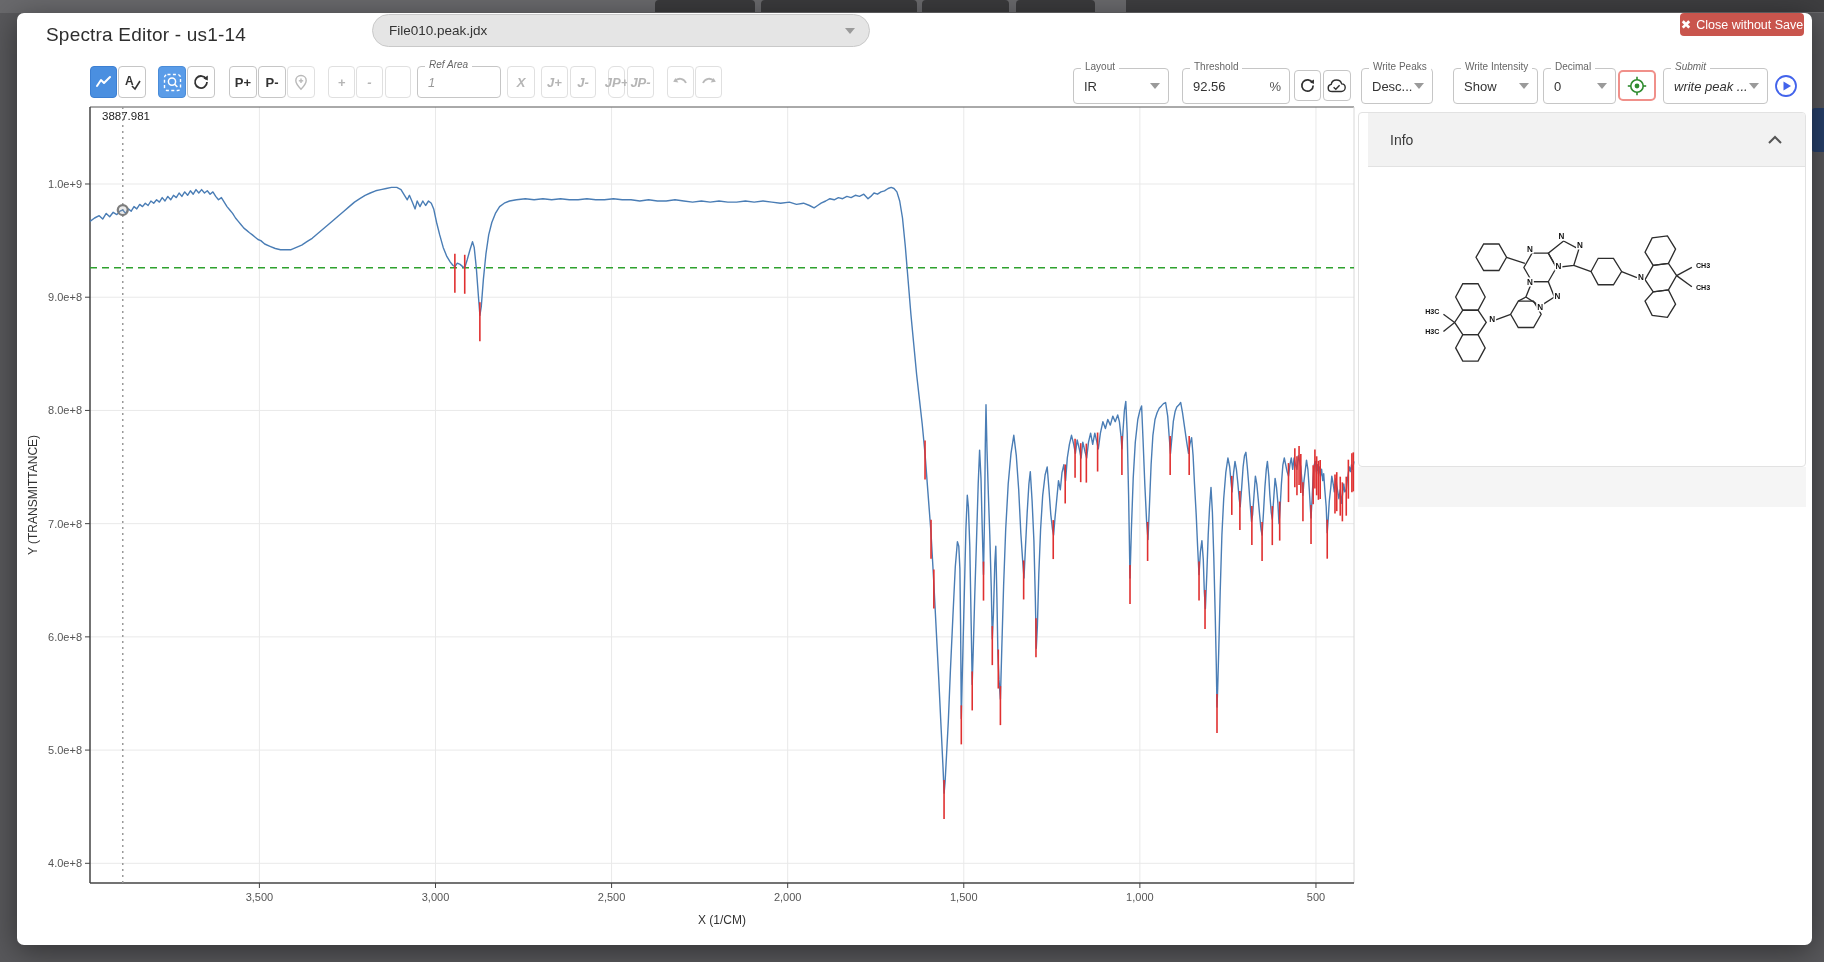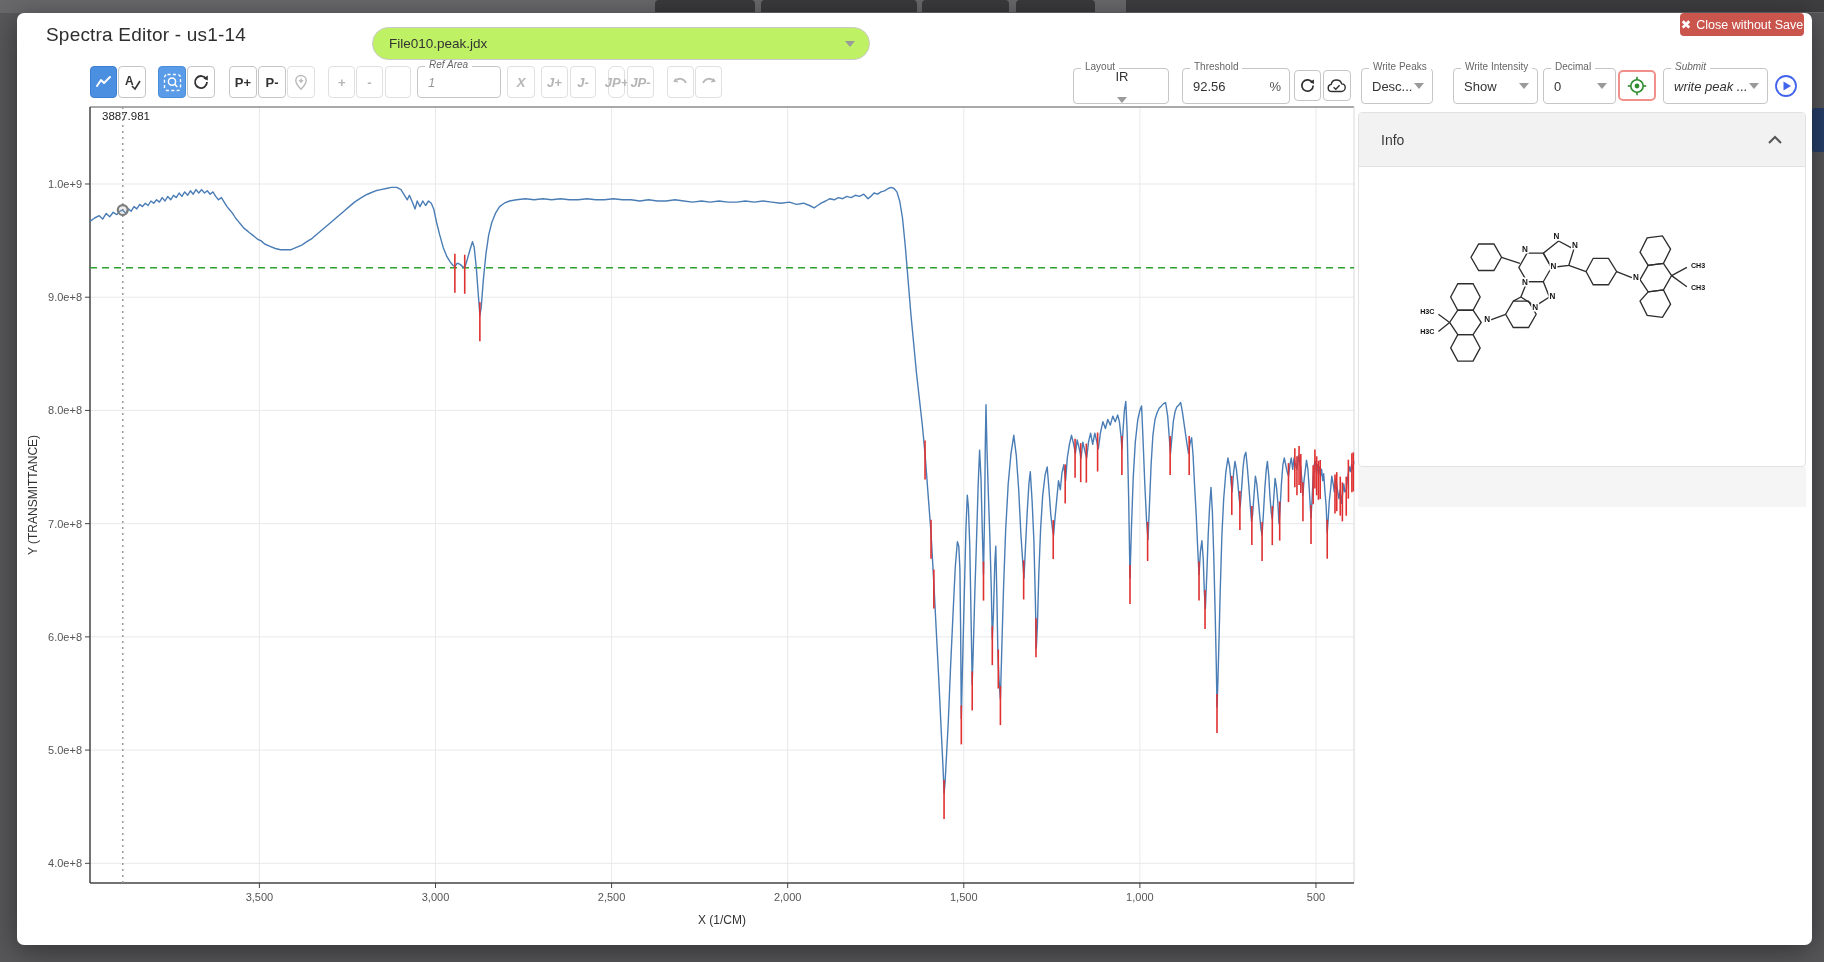--- a/index.html
+++ b/index.html
@@ -7,21 +7,21 @@
   
   #backdrop{position:absolute;inset:0;background:#58585b;}
   #topstrip{position:absolute;left:0;top:0;width:1824px;height:13px;background:#69696c;}
   .bgtab{position:absolute;top:0;height:12px;background:#3a3a3c;border-radius:4px 4px 0 0;}
   #topstrip-dark{position:absolute;top:0;left:1126px;width:698px;height:12px;background:#3e3e40;}
   #navy-frag{position:absolute;left:1812px;top:108px;width:12px;height:44px;background:#27406b;border-radius:3px 0 0 3px;}
   
   #modal{position:absolute;left:17px;top:13px;width:1795px;height:932px;background:#ffffff;border-radius:7px;box-shadow:0 6px 30px rgba(0,0,0,.45);}
   #window-title{position:absolute;left:29px;top:11px;font-size:19px;color:#2e2e2e;letter-spacing:.2px;}
   
-  #file-select{position:absolute;left:355px;top:1px;width:498px;height:33px;border:1px solid #c9c9c9;border-radius:17px;background:#bef264;display:flex;align-items:center;padding:0 14px 0 16px;box-sizing:border-box;font-size:13.5px;color:#333;margin-top:13px;}
+  #file-select{position:absolute;left:355px;top:1px;width:498px;height:33px;border:1px solid #c9c9c9;border-radius:17px;background:#e5e5e5;display:flex;align-items:center;padding:0 14px 0 16px;box-sizing:border-box;font-size:13.5px;color:#333;}
   #file-select .grow{flex:1;}
   .caret{width:0;height:0;border-left:5px solid transparent;border-right:5px solid transparent;border-top:6px solid #9a9a9a;}
   
   #close-btn{position:absolute;left:1663px;top:0px;width:124px;height:23px;background:#c9554d;color:#fff;border-radius:4px;display:flex;align-items:center;justify-content:center;font-size:12.5px;gap:5px;cursor:pointer;}
   
   .btn{position:absolute;top:53px;height:32px;box-sizing:border-box;border:1px solid #c6c6c6;border-radius:4px;background:#fff;color:#333;display:flex;align-items:center;justify-content:center;font-size:13px;font-weight:bold;cursor:pointer;}
   .btn.blue{background:#4a8fe0;border-color:#3c7fd2;color:#fff;}
   .btn.lightblue{background:#5a9ce8;border-color:#4a8cd8;color:#fff;}
   .btn.disabled{color:#b5b5b5;border-color:#e0e0e0;font-style:italic;cursor:default;}
   
@@ -31,21 +31,21 @@
   .tb{top:53px;height:32px;}
   .rc{top:55px;height:36px;}
   .iconbtn{position:absolute;top:57px;height:31px;box-sizing:border-box;border:1px solid #c6c6c6;border-radius:4px;background:#fff;display:flex;align-items:center;justify-content:center;cursor:pointer;}
   #target-btn{border:2px solid #f0908a;border-radius:5px;}
   
   #chart-svg{position:absolute;left:0;top:0;width:1360px;height:925px;}
   #chart-svg text.tick{font-family:"Liberation Sans",sans-serif;font-size:11px;fill:#555;}
   #chart-svg text.axis-title{font-family:"Liberation Sans",sans-serif;font-size:12px;fill:#333;}
   #chart-svg text.cursor-label{font-family:"Liberation Sans",sans-serif;font-size:11.5px;fill:#222;}
   
-  .panel-card{position:absolute;left:1341px;width:448px;box-sizing:border-box;border:1px solid #e2e2e2;border-radius:4px;background:#fff;overflow:hidden;}
+  .panel-card{position:absolute;left:1341px;width:448px;box-sizing:border-box;border:1px solid #e2e2e2;border-radius:4px;background:#fff;overflow:hidden;padding-left:9px;}
   .acc-header{height:54px;background:#f2f2f2;display:flex;align-items:center;padding:0 22px;box-sizing:border-box;font-size:14px;color:#3a3a3a;cursor:pointer;border-bottom:1px solid #e2e2e2;}
   .acc-header .grow{flex:1;}
   #title-row{height:38px;display:flex;align-items:center;padding:0 24px;font-size:14px;color:#333;border-bottom:1px solid #ededed;background:#fff;}
   #title-row b{margin-right:5px;}
   #mol-wrap{height:262px;display:flex;align-items:center;justify-content:center;background:#fff;}
   #gray-gap{position:absolute;left:1341px;top:454px;width:448px;height:40px;background:#f5f5f5;}
   #comparisons-card{top:494px;}
   #comparisons-card .acc-header{border-bottom:none;}
   
   #molecule{width:336px;height:190px;}
@@ -135,21 +135,21 @@
           <polygon points="1.2,6.8 6.4,7.6 3.4,2.9" fill="#b9b9b9"></polygon>
         </svg>
   </div>
   <div class="btn disabled" style="left:678px;width:27px;">
     <svg class="glyph" width="17" height="14" viewBox="0 0 17 14">
           <path d="M14,6 C11,2.5 5,3 3,8" fill="none" stroke="#b9b9b9" stroke-width="1.8"></path>
           <polygon points="15.8,6.8 10.6,7.6 13.6,2.9" fill="#b9b9b9"></polygon>
         </svg>
   </div>
 
-  <div class="fieldset rc" style="left:1056px;width:96px;flex-direction:column;">
+  <div class="fieldset rc" style="left:1056px;width:96px;">
     <span class="legend">Layout</span>
     <span>IR</span>
     <span class="grow"></span>
         <span class="caret"></span>
   </div>
   <div class="fieldset rc" style="left:1165px;width:108px;">
     <span class="legend">Threshold</span>
     <span>92.56</span>
     <span class="grow"></span>
         <span style="color:#555;">%</span>

